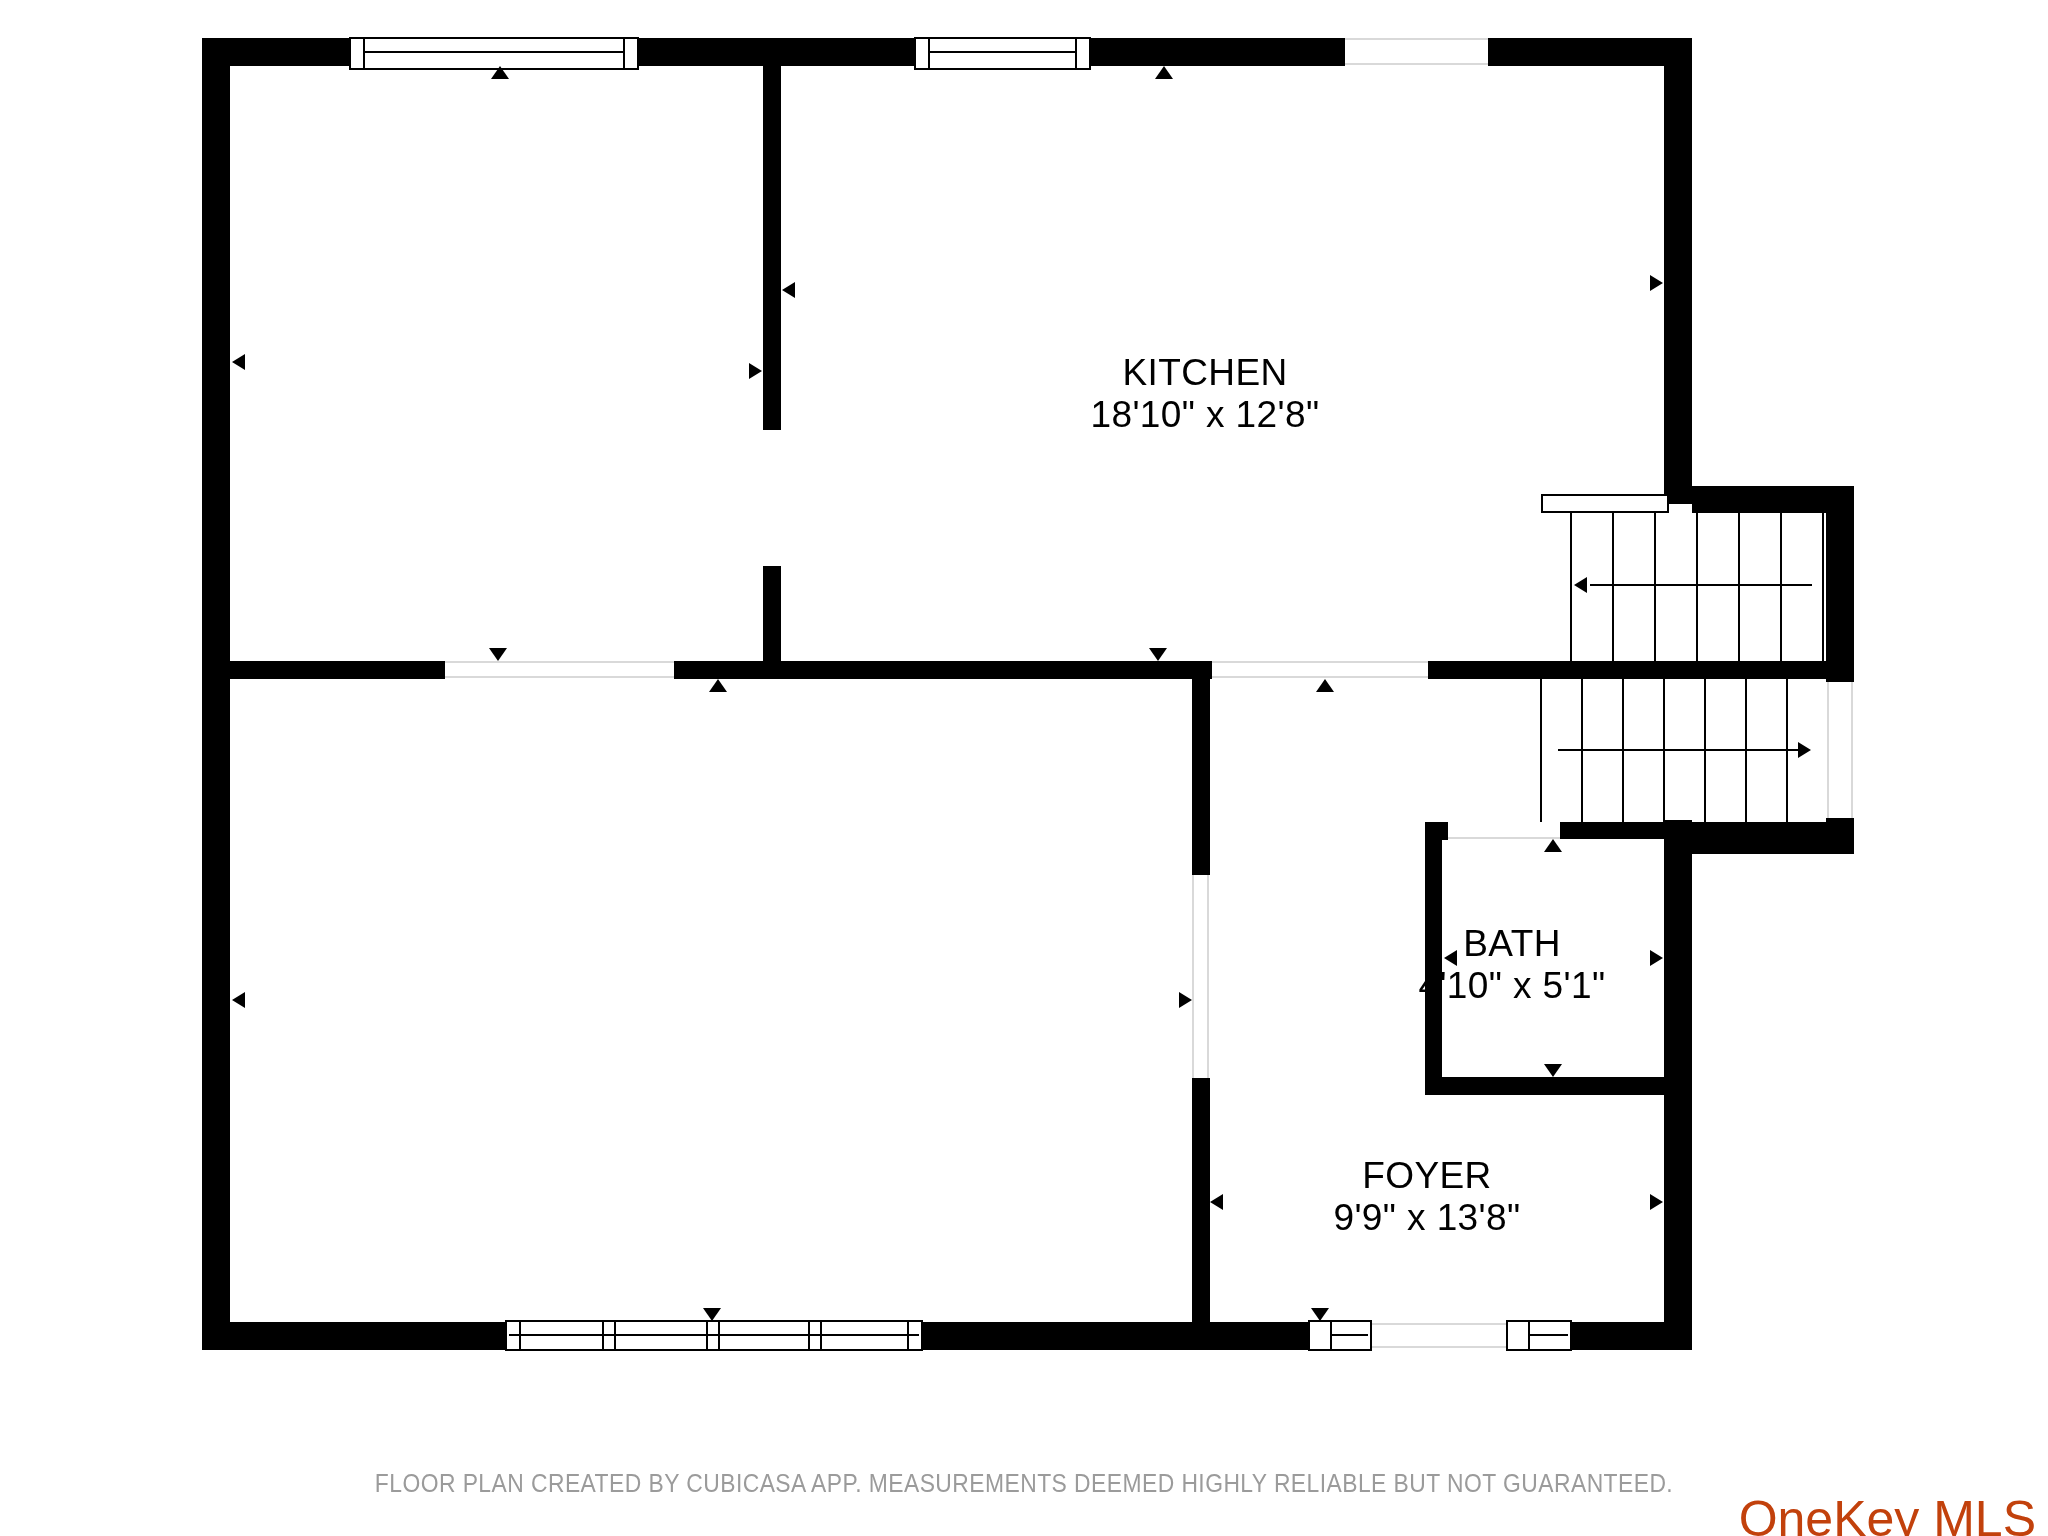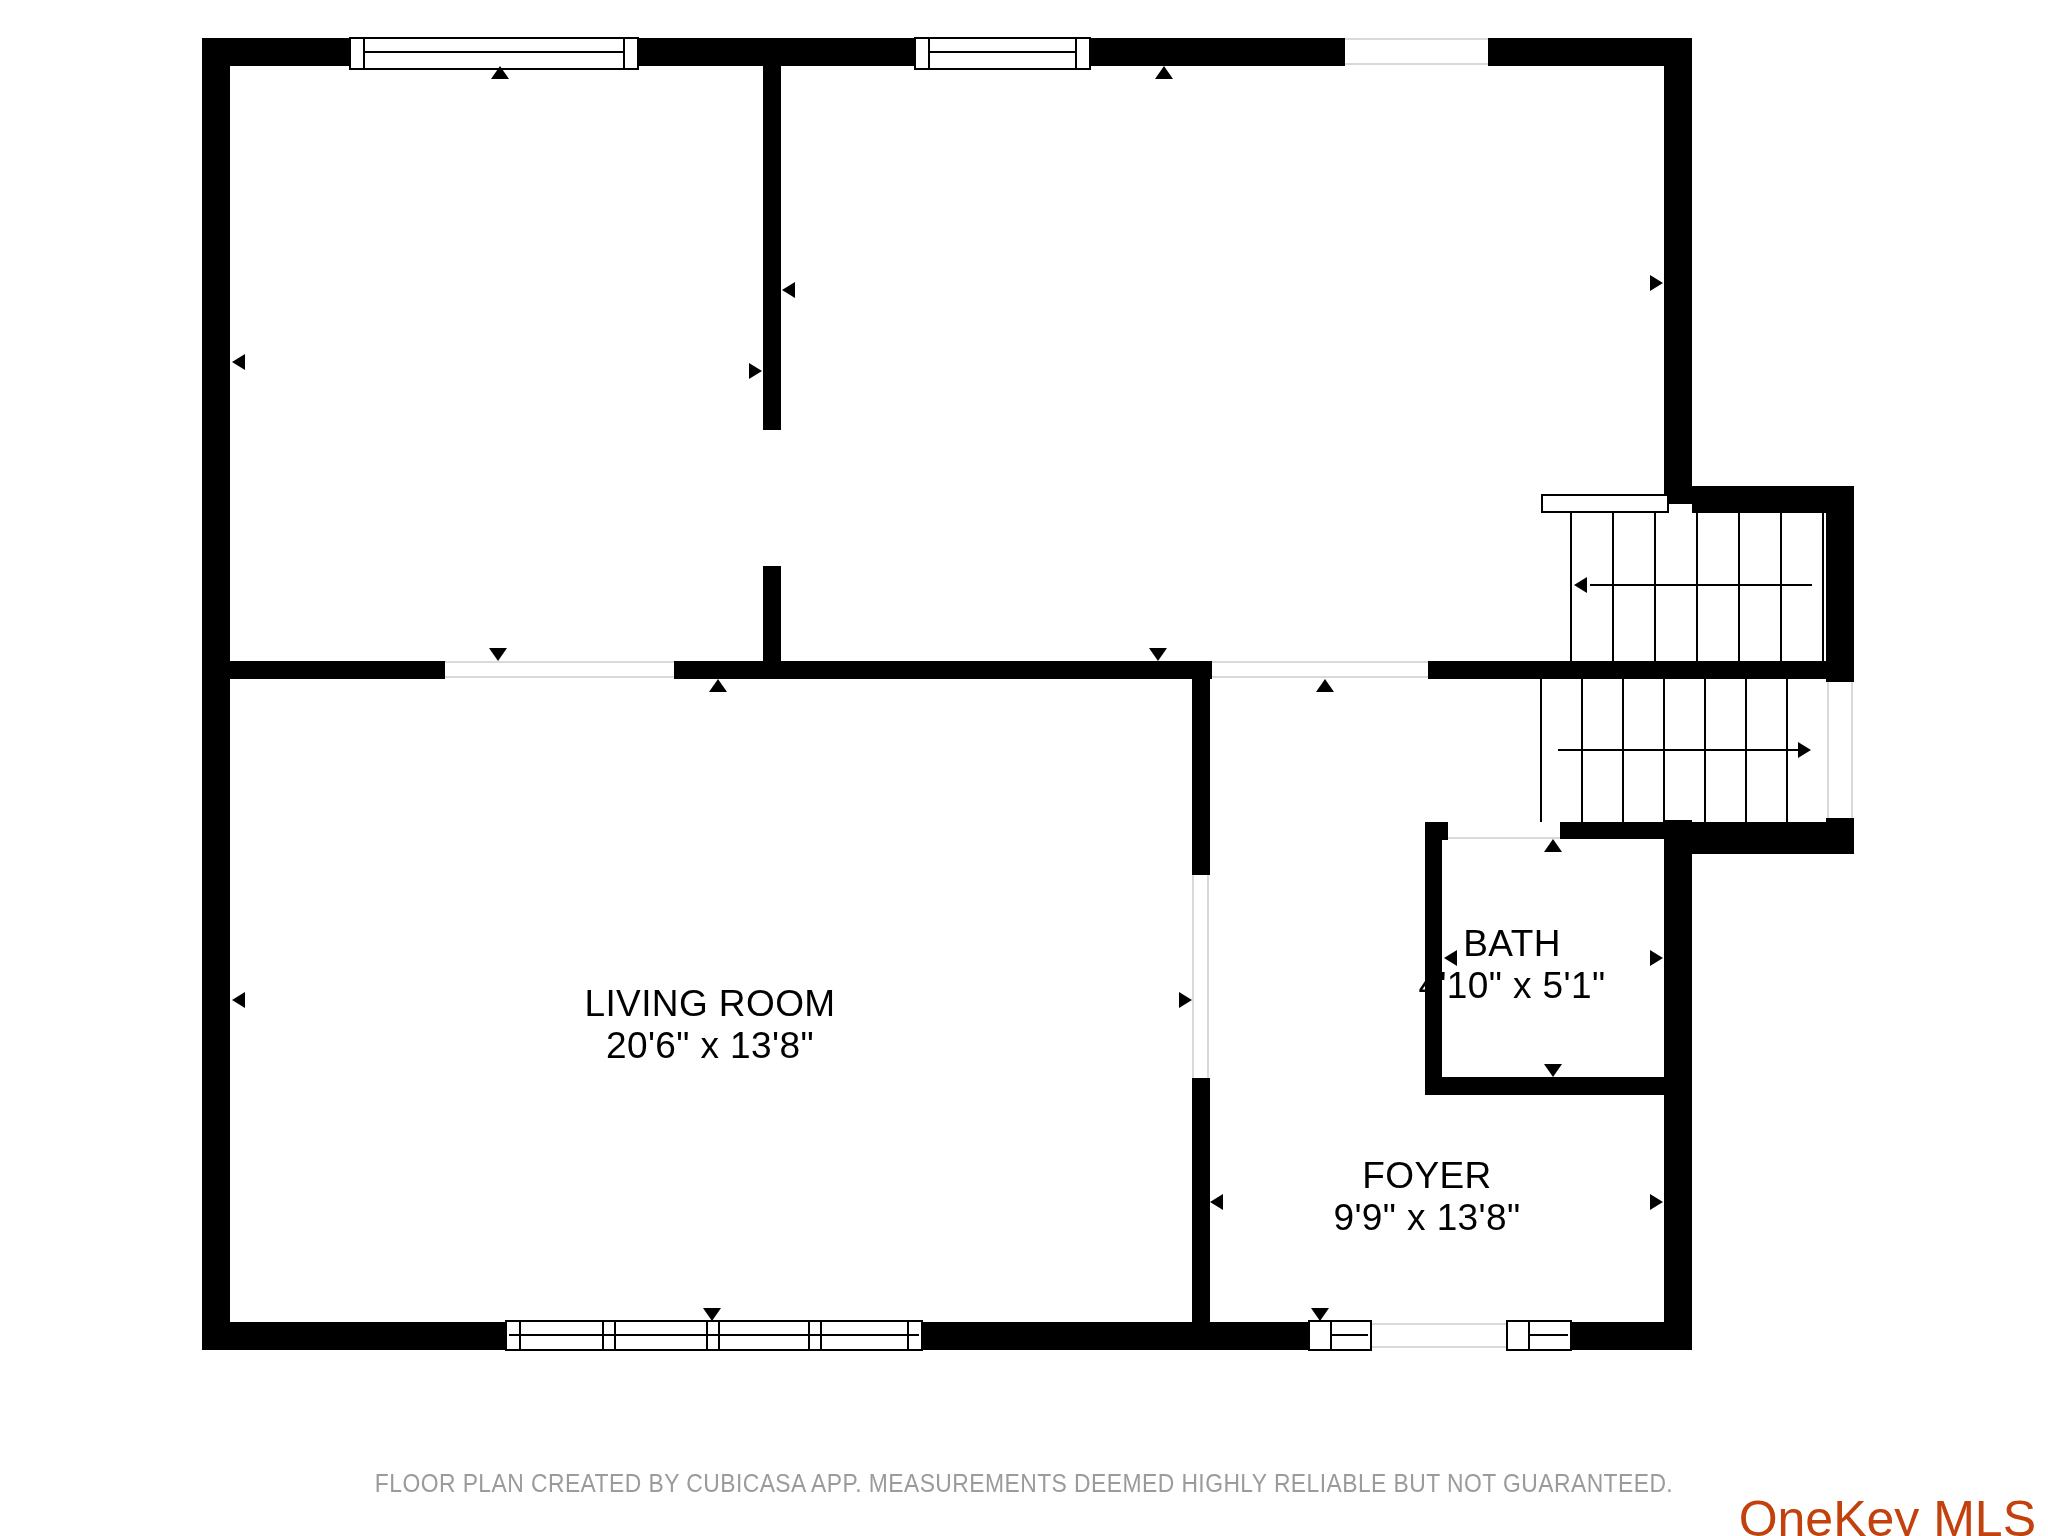--- a/index.html
+++ b/index.html
@@ -126,23 +126,23 @@
   <div class="arr a-lf" style="left:1444px;top:950px;"></div>
   <div class="arr a-rt" style="left:1650px;top:950px;"></div>
   <div class="arr a-up" style="left:1544px;top:839px;"></div>
   <div class="arr a-dn" style="left:1544px;top:1064px;"></div>
   <div class="arr a-rt" style="left:1179px;top:992px;"></div>
   <div class="arr a-lf" style="left:1210px;top:1194px;"></div>
   <div class="arr a-rt" style="left:1650px;top:1194px;"></div>
   <div class="arr a-dn" style="left:1311px;top:1308px;"></div>
   <div class="arr a-dn" style="left:703px;top:1308px;"></div>
 
-  <div class="lbl" style="left:710px;top:1025px;">
-    <div>LIVING ROOM</div>
-    <div>20'6" x 13'8"</div>
+  <div class="lbl" style="left:1205px;top:394px;">
+    <div>KITCHEN</div>
+    <div>18'10" x 12'8"</div>
   </div>
   <div class="lbl" style="left:1512px;top:965px;">
     <div>BATH</div>
     <div>4'10" x 5'1"</div>
   </div>
   <div class="lbl" style="left:1427px;top:1197px;">
     <div>FOYER</div>
     <div>9'9" x 13'8"</div>
   </div>
 

